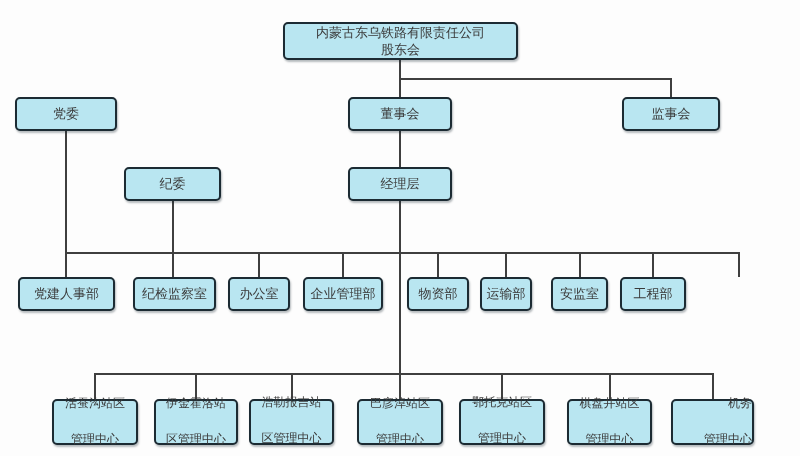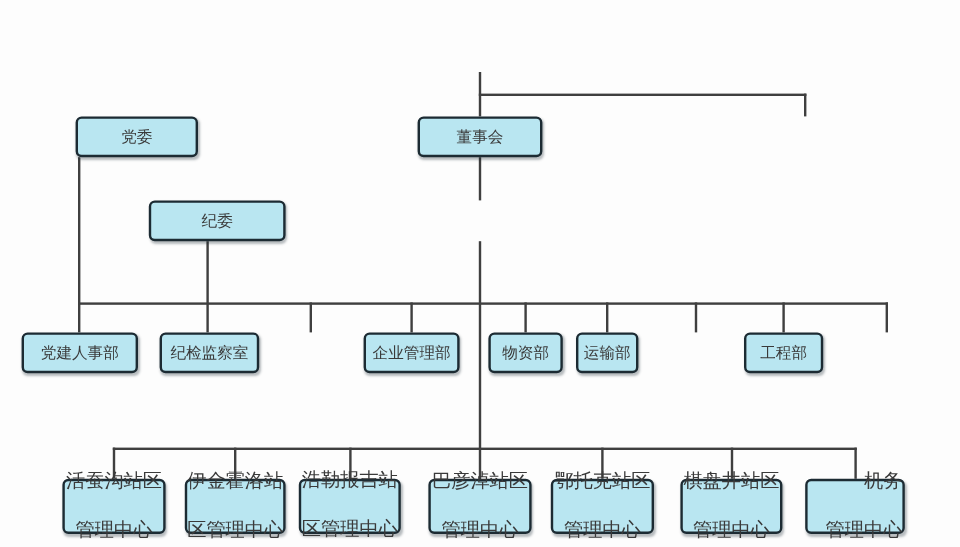--- a/index.html
+++ b/index.html
@@ -31,21 +31,21 @@
     color: var(--box-text);
     display: flex;
     flex-direction: column;
     align-items: center;
     justify-content: center;
     text-align: center;
     font-size: 13px;
     line-height: 1.32;
     white-space: nowrap;
   }
-  .node.small { font-size: 16px; gap: 20px; }
+  .node.small { font-size: 12px; gap: 20px; }
   .line {
     position: absolute;
     background: var(--line);
   }
 </style>
 </head>
 <body>
 
 <div class="canvas">
 
@@ -65,46 +65,62 @@
   <div class="line" style="left:652px; top:252px; width:2px; height:25px;"></div>
   <div class="line" style="left:738px; top:252px; width:2px; height:25px;"></div>
   <div class="line" style="left:94px;  top:373px; width:620px; height:2px;"></div>
   <div class="line" style="left:94px;  top:373px; width:2px; height:26px;"></div>
   <div class="line" style="left:195px; top:373px; width:2px; height:26px;"></div>
   <div class="line" style="left:291px; top:373px; width:2px; height:26px;"></div>
   <div class="line" style="left:501px; top:373px; width:2px; height:26px;"></div>
   <div class="line" style="left:609px; top:373px; width:2px; height:26px;"></div>
   <div class="line" style="left:712px; top:373px; width:2px; height:26px;"></div>
 
+  <div class="node" style="left:283px; top:22px; width:235px; height:38px;">
+    <span>内蒙古东乌铁路有限责任公司</span>
+    <span>股东会</span>
+  </div>
 
-  <div class="node" style="left:15px; top:97px; width:102px; height:34px;margin-left:48px;">
+  <div class="node" style="left:15px; top:97px; width:102px; height:34px;">
     <span>党委</span>
   </div>
   <div class="node" style="left:348px; top:97px; width:104px; height:34px;">
     <span>董事会</span>
   </div>
+  <div class="node" style="left:622px; top:97px; width:98px; height:34px;">
+    <span>监事会</span>
+  </div>
 
-  <div class="node" style="left:124px; top:167px; width:114px; height:34px;">
+  <div class="node" style="left:124px; top:167px; width:97px; height:34px;">
     <span>纪委</span>
+  </div>
+  <div class="node" style="left:348px; top:167px; width:104px; height:34px;">
+    <span>经理层</span>
   </div>
 
   <div class="node" style="left:18px; top:277px; width:97px; height:34px;">
     <span>党建人事部</span>
   </div>
   <div class="node" style="left:133px; top:277px; width:83px; height:34px;">
     <span>纪检监察室</span>
+  </div>
+  <div class="node" style="left:228px; top:277px; width:62px; height:34px;">
+    <span>办公室</span>
   </div>
   <div class="node" style="left:303px; top:277px; width:80px; height:34px;text-align:center;">
     <span>企业管理部</span>
   </div>
   <div class="node" style="left:407px; top:277px; width:62px; height:34px;">
     <span>物资部</span>
   </div>
   <div class="node" style="left:480px; top:277px; width:52px; height:34px;">
     <span>运输部</span>
+  </div>
+  <div class="node" style="left:551px; top:277px; width:57px; height:34px;">
+    <span>安监室</span>
   </div>
   <div class="node" style="left:620px; top:277px; width:66px; height:34px;text-align:center;">
     <span>工程部</span>
   </div>
 
   <div class="node small" style="left:52px; top:399px; width:86px; height:46px;">
     <span>活蚕沟站区</span>
     <span>管理中心</span>
   </div>
   <div class="node small" style="left:154px; top:399px; width:84px; height:46px;font-family:Liberation Serif, serif;">
@@ -112,21 +128,21 @@
     <span>区管理中心</span>
   </div>
   <div class="node small" style="left:249px; top:399px; width:85px; height:46px;font-family:Liberation Mono, monospace;">
     <span>浩勒报吉站</span>
     <span>区管理中心</span>
   </div>
   <div class="node small" style="left:357px; top:399px; width:86px; height:46px;">
     <span>巴彦淖站区</span>
     <span>管理中心</span>
   </div>
-  <div class="node small" style="left:459px; top:399px; width:86px; height:46px;">
+  <div class="node small" style="left:459px; top:399px; width:86px; height:46px;font-family:Liberation Mono, monospace;">
     <span>鄂托克站区</span>
     <span>管理中心</span>
   </div>
   <div class="node small" style="left:567px; top:399px; width:85px; height:46px;">
     <span>棋盘井站区</span>
     <span>管理中心</span>
   </div>
   <div class="node small" style="left:671px; top:399px; width:83px; height:46px;align-items:flex-end;">
     <span>机务</span>
     <span>管理中心</span>

